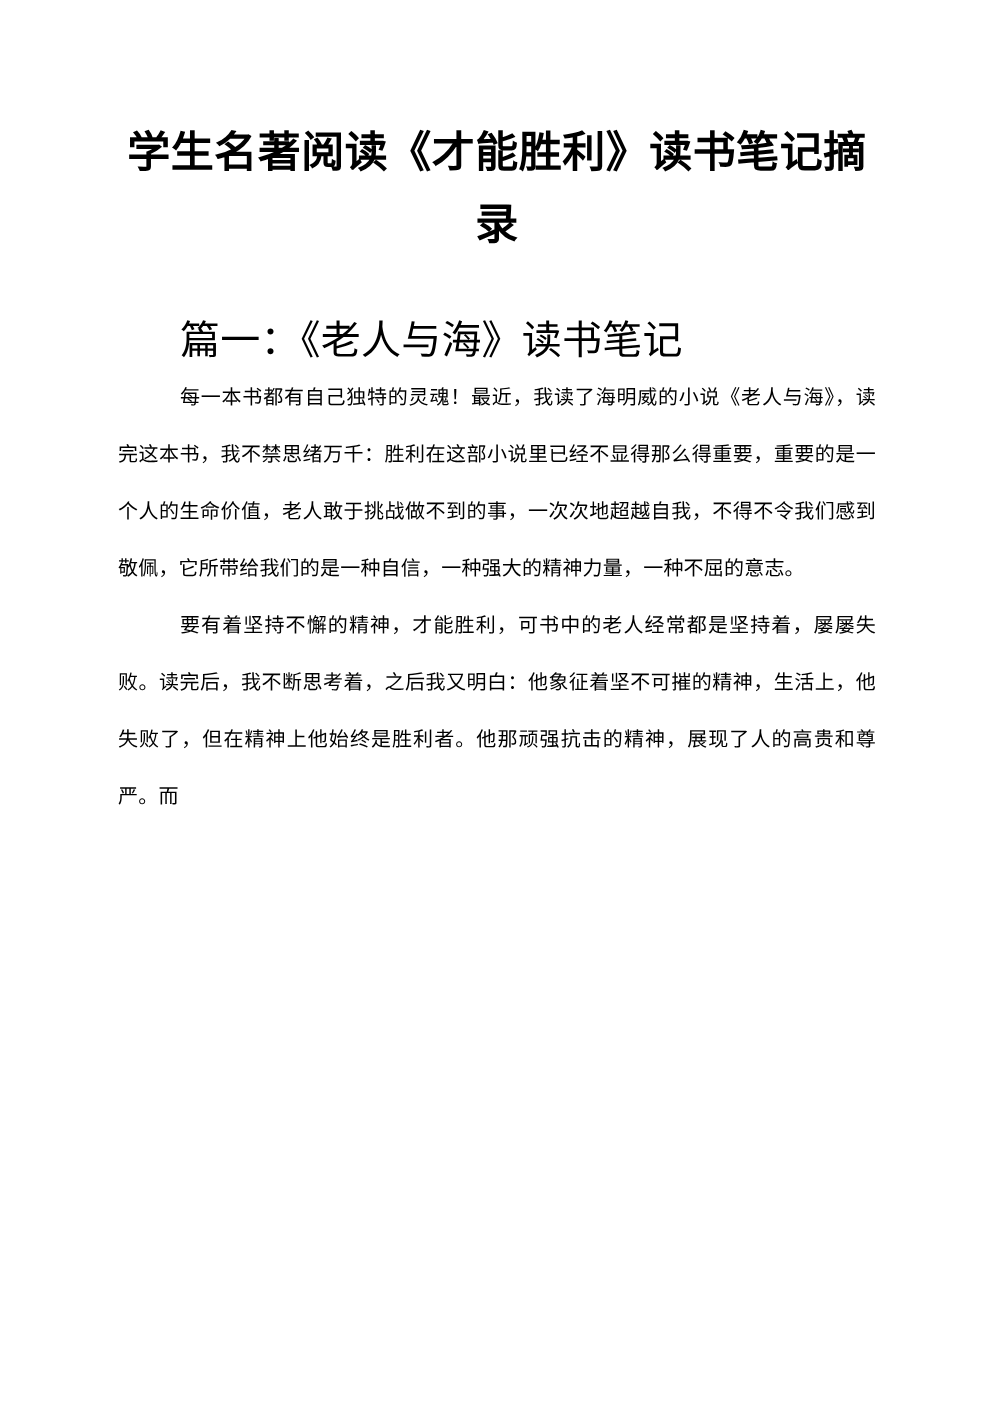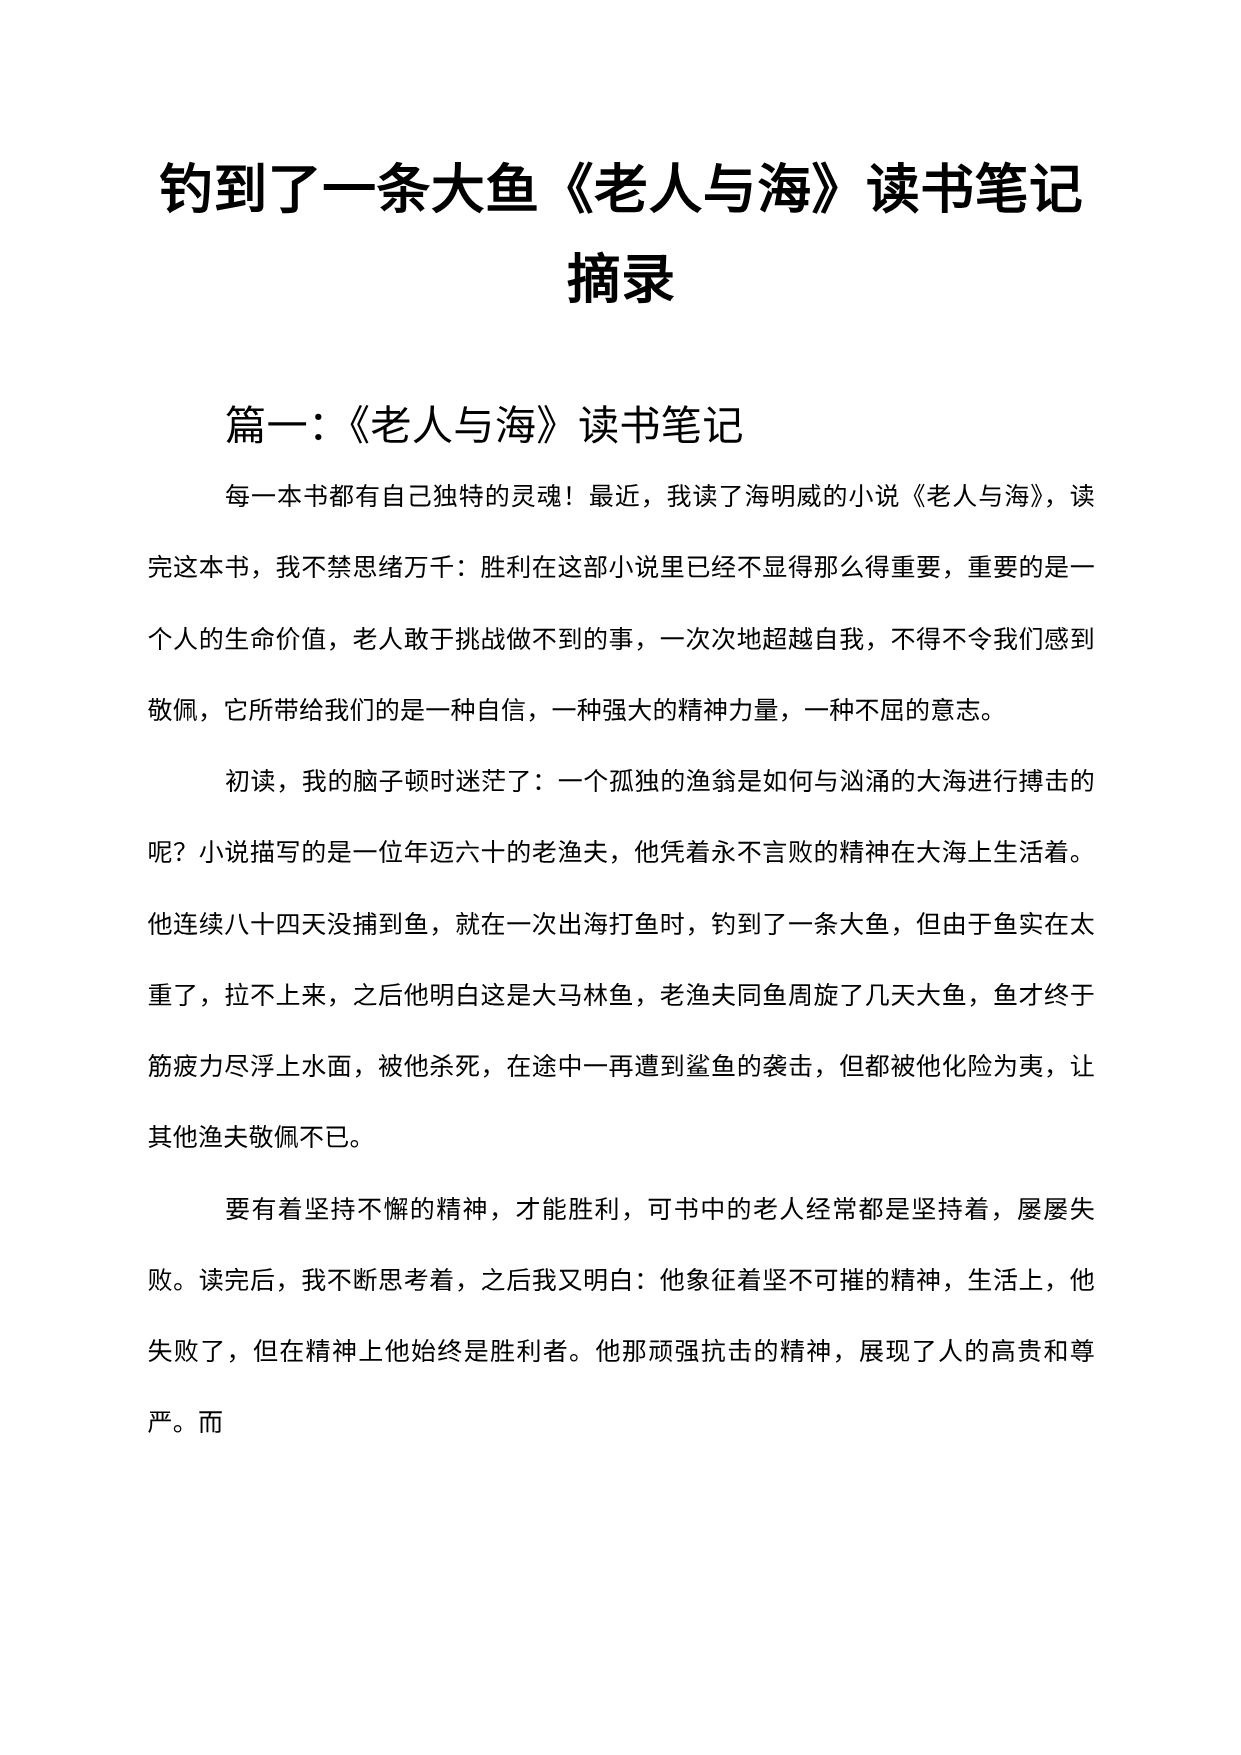--- a/index.html
+++ b/index.html
@@ -33,21 +33,21 @@
     text-align: center;
     letter-spacing: 0.5px;
     margin: 0;
     padding-top: 116px;
     color: #000000;
   }
   .body-block {
     padding-top: 52px;
   }
   .section-heading {
-    font-size: 33px;
+    font-size: 40px;
     line-height: 57px;
     text-indent: 62px;
     margin: 0;
     text-align: justify;
     text-align-last: left;
     letter-spacing: 0.2px;
     font-weight: normal;
   }
   .para {
     font-size: 20px;
@@ -61,30 +61,29 @@
   }
 </style>
 </head>
 <body>
 
 <div class="page">
 
   <div class="content">
 
     <h1 class="doc-title">
-      <span>钓到了一条大鱼《老人与海》读书笔</span><span>记摘录</span>
+      <span>学生名著阅读《才能胜利》读书笔</span><span>记摘录</span>
     </h1>
 
     <div class="body-block">
 
       <p class="section-heading">篇一：《老人与海》读书笔记</p>
 
       <p class="para">每一本书都有自己独特的灵魂！最近，我读了海明威的小说《老人与海》，读完这本书，我不禁思绪万千：胜利在这部小说里已经不显得那么得重要，重要的是一个人的生命价值，老人敢于挑战做不到的事，一次次地超越自我，不得不令我们感到敬佩，它所带给我们的是一种自信，一种强大的精神力量，一种不屈的意志。</p>
 
-      <p class="para">初读，我的脑子顿时迷茫了：一个孤独的渔翁是如何与汹涌的大海进行搏击的呢？小说描写的是一位年迈六十的老渔夫，他凭着永不言败的精神在大海上生活着。他连续八十四天没捕到鱼，就在一次出海打鱼时，钓到了一条大鱼，但由于鱼实在太重了，拉不上来，之后他明白这是大马林鱼，老渔夫同鱼周旋了几天大鱼，鱼才终于筋疲力尽浮上水面，被他杀死，在途中一再遭到鲨鱼的袭击，但都被他化险为夷，让其他渔夫敬佩不已。</p>
 
       <p class="para">要有着坚持不懈的精神，才能胜利，可书中的老人经常都是坚持着，屡屡失败。读完后，我不断思考着，之后我又明白：他象征着坚不可摧的精神，生活上，他失败了，但在精神上他始终是胜利者。他那顽强抗击的精神，展现了人的高贵和尊严。而</p>
 
     </div>
 
   </div>
 
 </div>
 
 </body></html>

